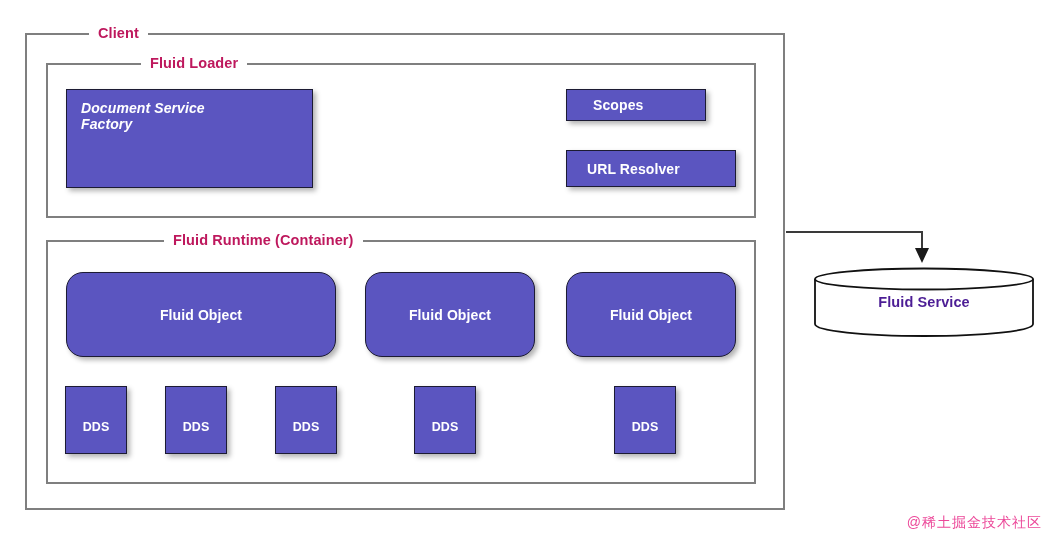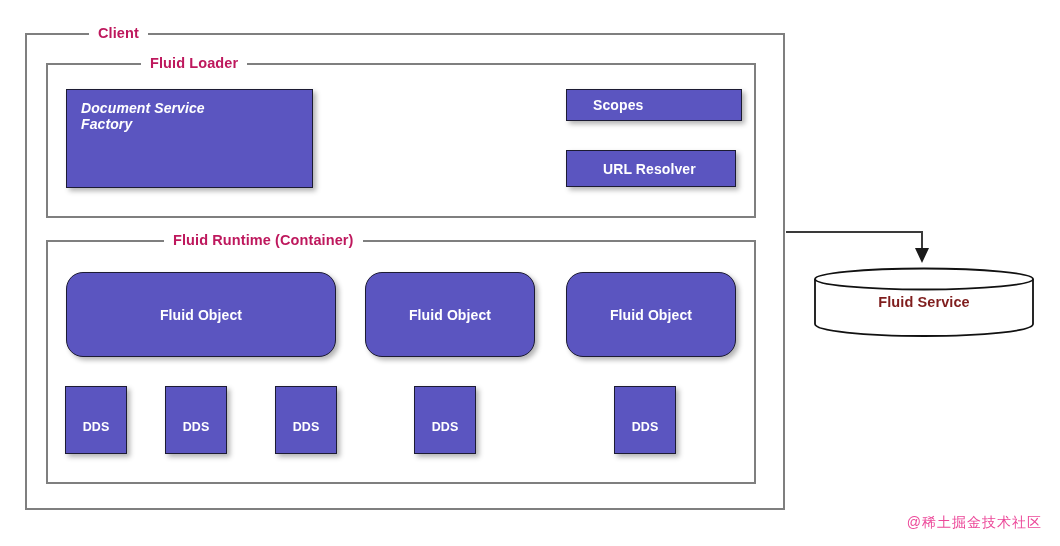--- a/index.html
+++ b/index.html
@@ -98,21 +98,21 @@
   }
   .cylinder svg { display: block; }
   .cylinder-label {
     position: absolute;
     left: 0;
     right: 0;
     top: 28px;
     text-align: center;
     font-size: 14.5px;
     font-weight: bold;
-    color: #7f1d1d;
+    color: #4c1d95;
     letter-spacing: 0.1px;
   }
 
   
   .connector {
     position: absolute;
     left: 0;
     top: 0;
     width: 1060px;
     height: 546px;
@@ -142,26 +142,26 @@
   <div class="group" style="left:46px; top:63px; width:710px; height:155px;">
     <span class="group-label" style="left:93px;">Fluid Loader</span>
   </div>
 
   <div class="node tl" style="left:66px; top:89px; width:247px; height:99px;font-style:italic;">
     <span class="node-label">Document Service
 Factory</span>
   </div>
 
 
-  <div class="node lc" style="left:566px; top:89px; width:176px; height:32px;">
+  <div class="node lc" style="left:566px; top:89px; width:140px; height:32px;">
     <span class="node-label" style="padding-left:26px;">Scopes</span>
   </div>
 
   <div class="node lc" style="left:566px; top:150px; width:170px; height:37px;">
-    <span class="node-label" style="padding-left:36px;">URL Resolver</span>
+    <span class="node-label" style="padding-left:20px;">URL Resolver</span>
   </div>
 
   <div class="group" style="left:46px; top:240px; width:710px; height:244px;">
     <span class="group-label" style="left:116px;">Fluid Runtime (Container)</span>
   </div>
 
   <div class="node cc" style="left:66px; top:272px; width:270px; height:85px;">
     <span class="node-label">Fluid Object</span>
   </div>
 

